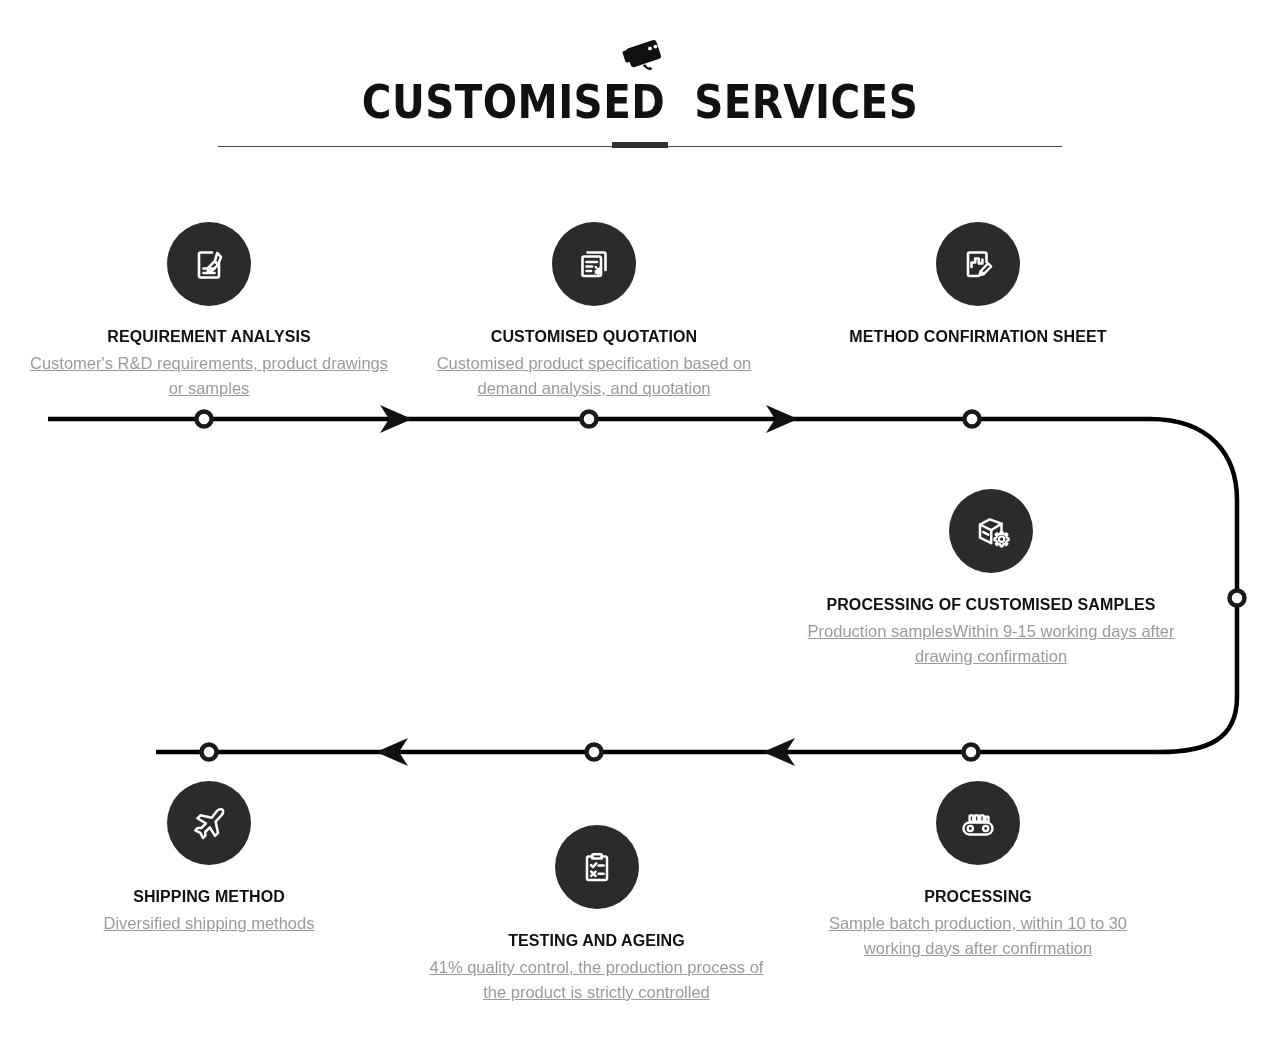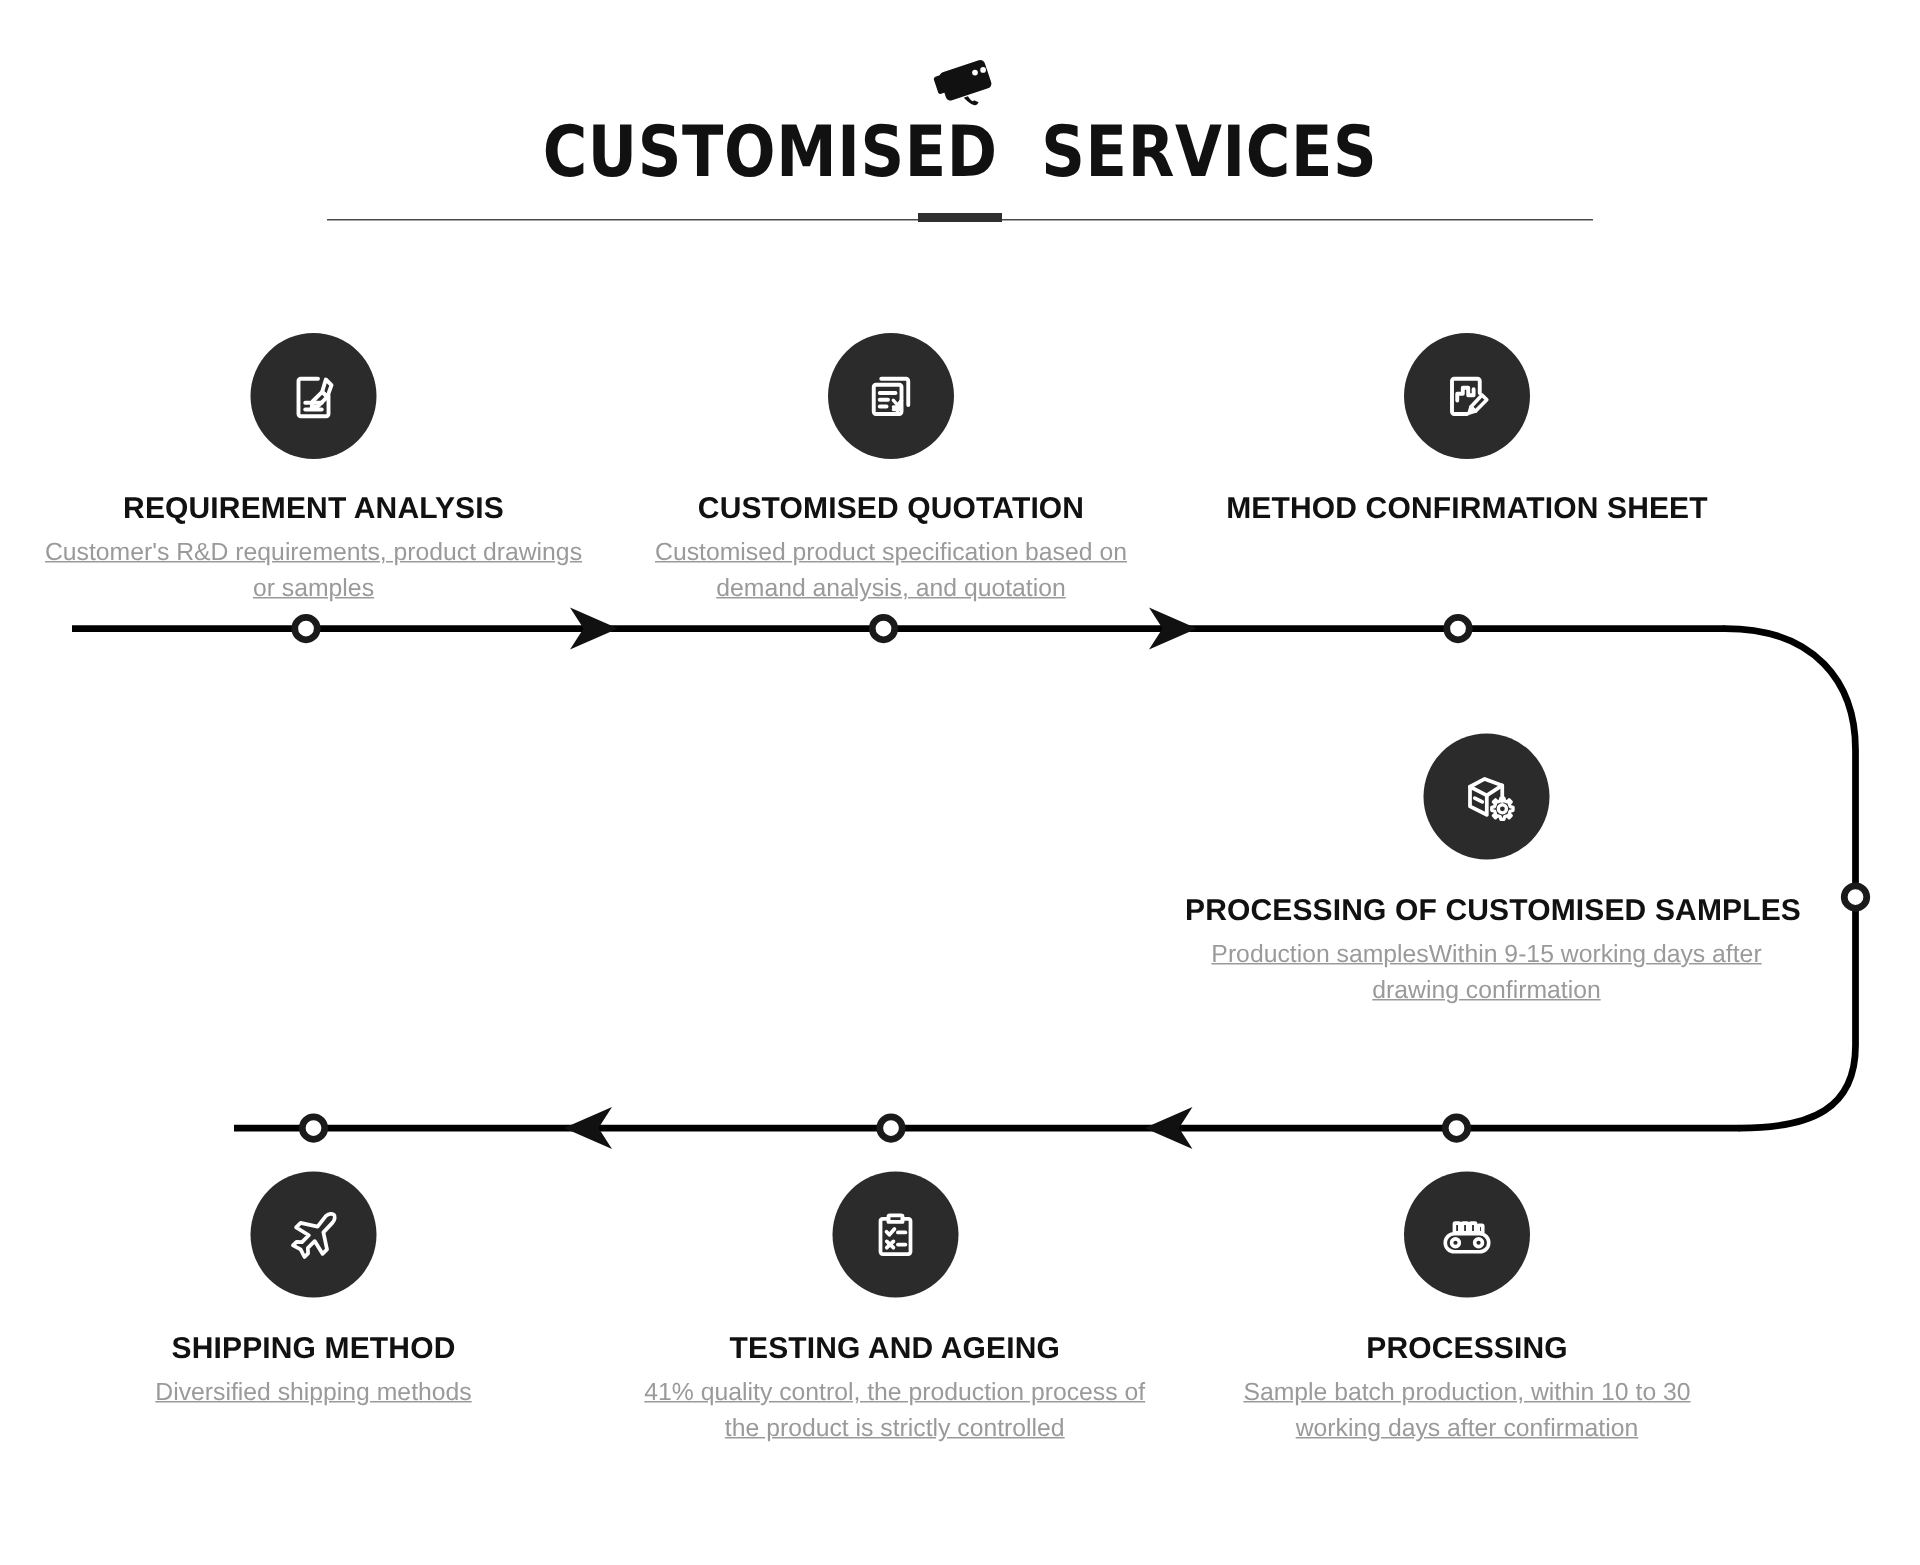--- a/index.html
+++ b/index.html
@@ -85,21 +85,21 @@
     display: flex;
     align-items: center;
     justify-content: center;
   }
   .step-circle svg {
     width: 42px;
     height: 42px;
     display: block;
   }
   .step-title {
-    font-size: 20px;
+    font-size: 16px;
     font-weight: bold;
     color: #111111;
     letter-spacing: 0.1px;
     margin-top: 22px;
     line-height: 1.15;
     white-space: nowrap;
   }
   .step-desc {
     font-size: 16.5px;
     color: #9a9a9a;
@@ -110,21 +110,21 @@
   }
 
   
   #step-1 { left: 24px;  top: 222px; width: 370px; }
   #step-2 { left: 409px; top: 222px; width: 370px; }
   #step-3 { left: 793px; top: 222px; width: 370px; }
   
   #step-4 { left: 790px; top: 489px; width: 402px; }
   
   #step-5 { left: 818px; top: 781px; width: 320px; }
-  #step-6 { left: 428px; top: 781px; width: 337px; }
+  #step-6 { left: 428px; top: 825px; width: 337px; }
   #step-7 { left: 48px;  top: 781px; width: 322px; text-align: center; }
 
   #step-4 .step-title,
   #step-5 .step-title,
   #step-6 .step-title,
   #step-7 .step-title { margin-top: 23px; }
 </style>
 </head>
 <body>
 

